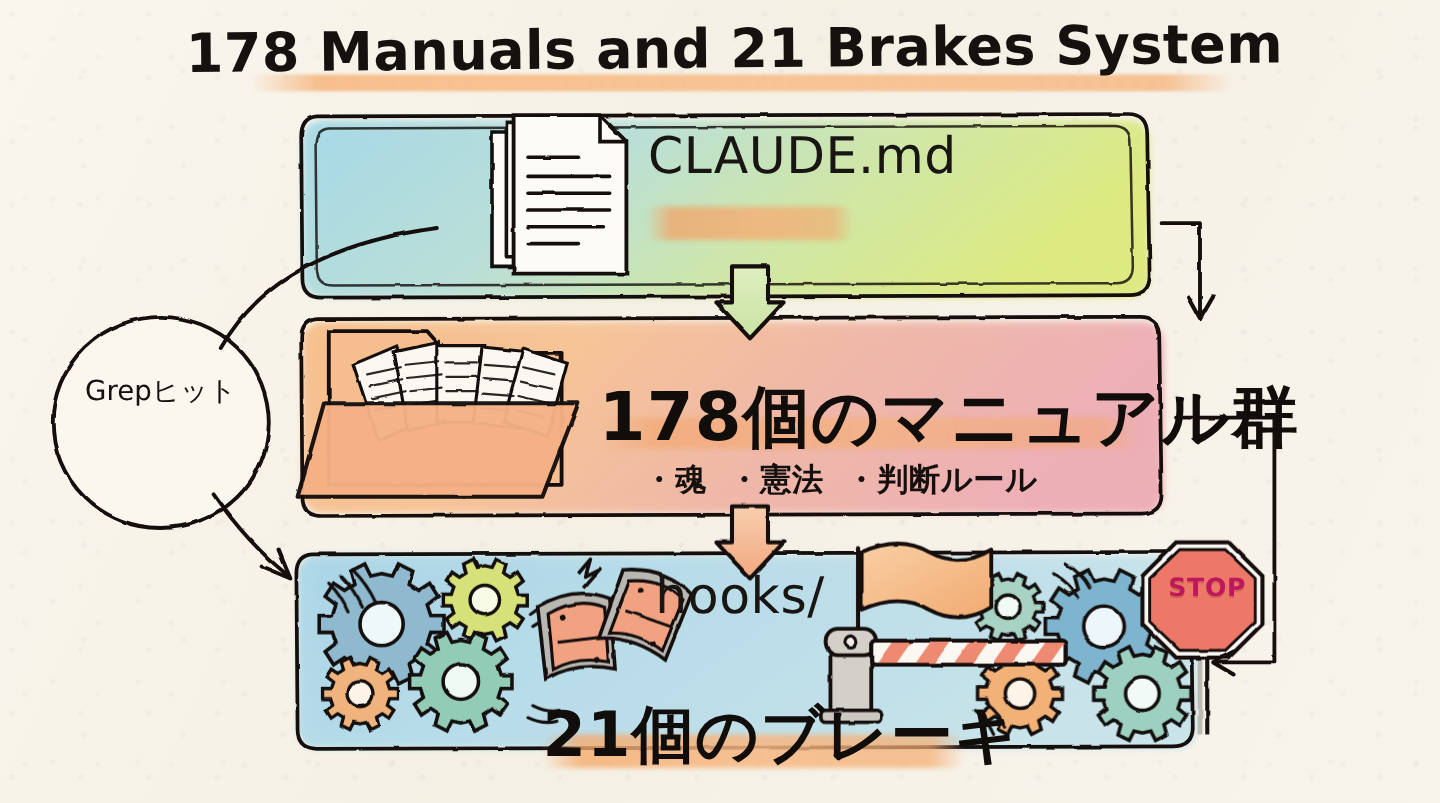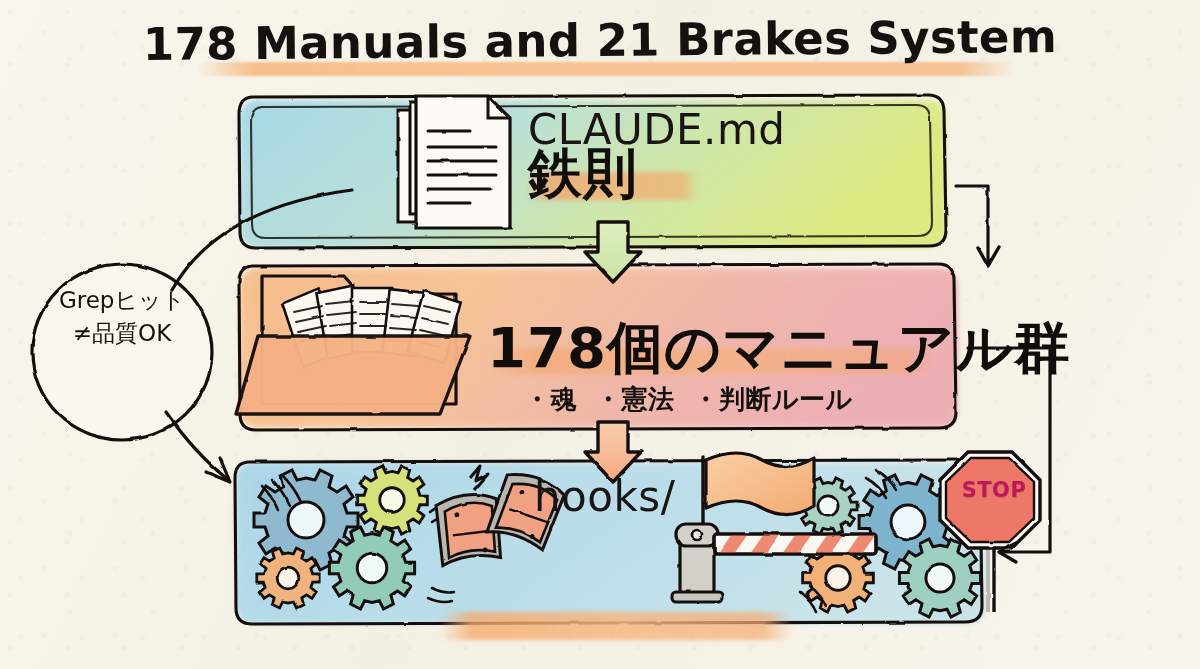--- a/index.html
+++ b/index.html
@@ -14,21 +14,21 @@
     position:absolute;inset:0;
     background:
       radial-gradient(circle at 18% 22%, rgba(0,0,0,.022) 0 2px, transparent 3px),
       radial-gradient(circle at 62% 48%, rgba(0,0,0,.02) 0 2px, transparent 3px),
       radial-gradient(circle at 84% 75%, rgba(0,0,0,.022) 0 2px, transparent 3px),
       radial-gradient(circle at 34% 80%, rgba(0,0,0,.018) 0 2px, transparent 3px),
       linear-gradient(115deg,#faf6ee 0%,#f5f0e4 45%,#f8f4ec 100%);
     background-size:57px 53px,71px 67px,83px 79px,61px 59px,100% 100%;
     pointer-events:none;
   }
-  #stage{position:absolute;inset:0;}
+  #stage{position:absolute;inset:0;margin-left:12px;}
 
   .svgfull{position:absolute;left:0;top:0;width:1200px;height:669px;overflow:visible;}
   .lay{position:absolute;}
 
   
   #title{
     position:absolute;left:0;top:14px;width:1200px;text-align:center;
     font-family:"DejaVu Sans","Liberation Sans",sans-serif;
     font-size:45px;font-weight:700;color:#14110f;letter-spacing:.4px;
     z-index:9;
@@ -54,21 +54,21 @@
     font-size:26px;font-weight:700;color:#14100e;letter-spacing:.5px;
     white-space:nowrap;
   }
   .bullets span{margin-right:18px;}
 
   
   .hl{position:absolute;border-radius:9px;filter:blur(2px);z-index:1;}
 
   
   #bubble-text{
-    position:absolute;left:22px;top:284px;width:200px;text-align:center;
+    position:absolute;left:22px;top:310px;width:200px;text-align:center;
     font-family:"DejaVu Sans","Liberation Sans",sans-serif;
     font-size:23px;font-weight:500;color:#15110f;line-height:1.42;
     z-index:12;
   }
   .nowrap{white-space:nowrap;}
   #stoptext{
     position:absolute;left:951px;top:478px;width:86px;text-align:center;
     font-family:"DejaVu Sans","Liberation Sans",sans-serif;
     font-size:21px;font-weight:700;color:#be185d;letter-spacing:.5px;
     z-index:14;text-shadow:0 1px 0 rgba(120,40,30,.25);
@@ -330,29 +330,28 @@
   </svg>
 
   <div class="hl" style="left:527px;top:172px;width:172px;height:28px;background:linear-gradient(90deg,rgba(243,169,111,0),rgba(243,160,100,.72) 12%,rgba(245,174,118,.8) 55%,rgba(243,165,108,.62) 90%,rgba(243,169,111,0));"></div>
   <div class="hl" style="left:488px;top:348px;width:452px;height:26px;background:linear-gradient(90deg,rgba(243,169,111,0),rgba(243,163,104,.55) 10%,rgba(245,176,120,.62) 52%,rgba(243,166,108,.5) 92%,rgba(243,169,111,0));"></div>
   <div class="hl" style="left:440px;top:612px;width:352px;height:28px;background:linear-gradient(90deg,rgba(244,178,118,0),rgba(244,170,108,.78) 9%,rgba(246,183,130,.85) 52%,rgba(244,172,112,.7) 92%,rgba(244,178,118,0));"></div>
 
   <div id="title-hl"></div>
   <div id="title">178 Manuals and 21 Brakes System</div>
 
   <div class="lay kicker" style="left:528px;top:105px;z-index:10;">CLAUDE.md</div>
-  <div class="lay bigjp" style="left:528px;top:138px;font-size:54px;z-index:10;">鉄則</div>
 
   <div class="lay bigjp" style="left:487px;top:311px;font-size:56px;z-index:10;white-space:nowrap;">178個のマニュアル群</div>
   <div class="lay bullets" style="left:524px;top:382px;z-index:10;">
     <span>・魂</span><span>・憲法</span><span>・判断ルール</span>
   </div>
 
   <div class="lay kicker" style="left:534px;top:472px;z-index:10;">hooks/</div>
+  <div class="lay bigjp" style="left:440px;top:578px;font-size:52px;z-index:11;white-space:nowrap;">21個のブレーキ</div>
 
   <div id="bubble-text">
     <div class="nowrap">Grepヒット</div>
-    <div class="nowrap">≠品質OK</div>
   </div>
 
   <div id="stoptext">STOP</div>
 
 </div>
 
 </body></html>

